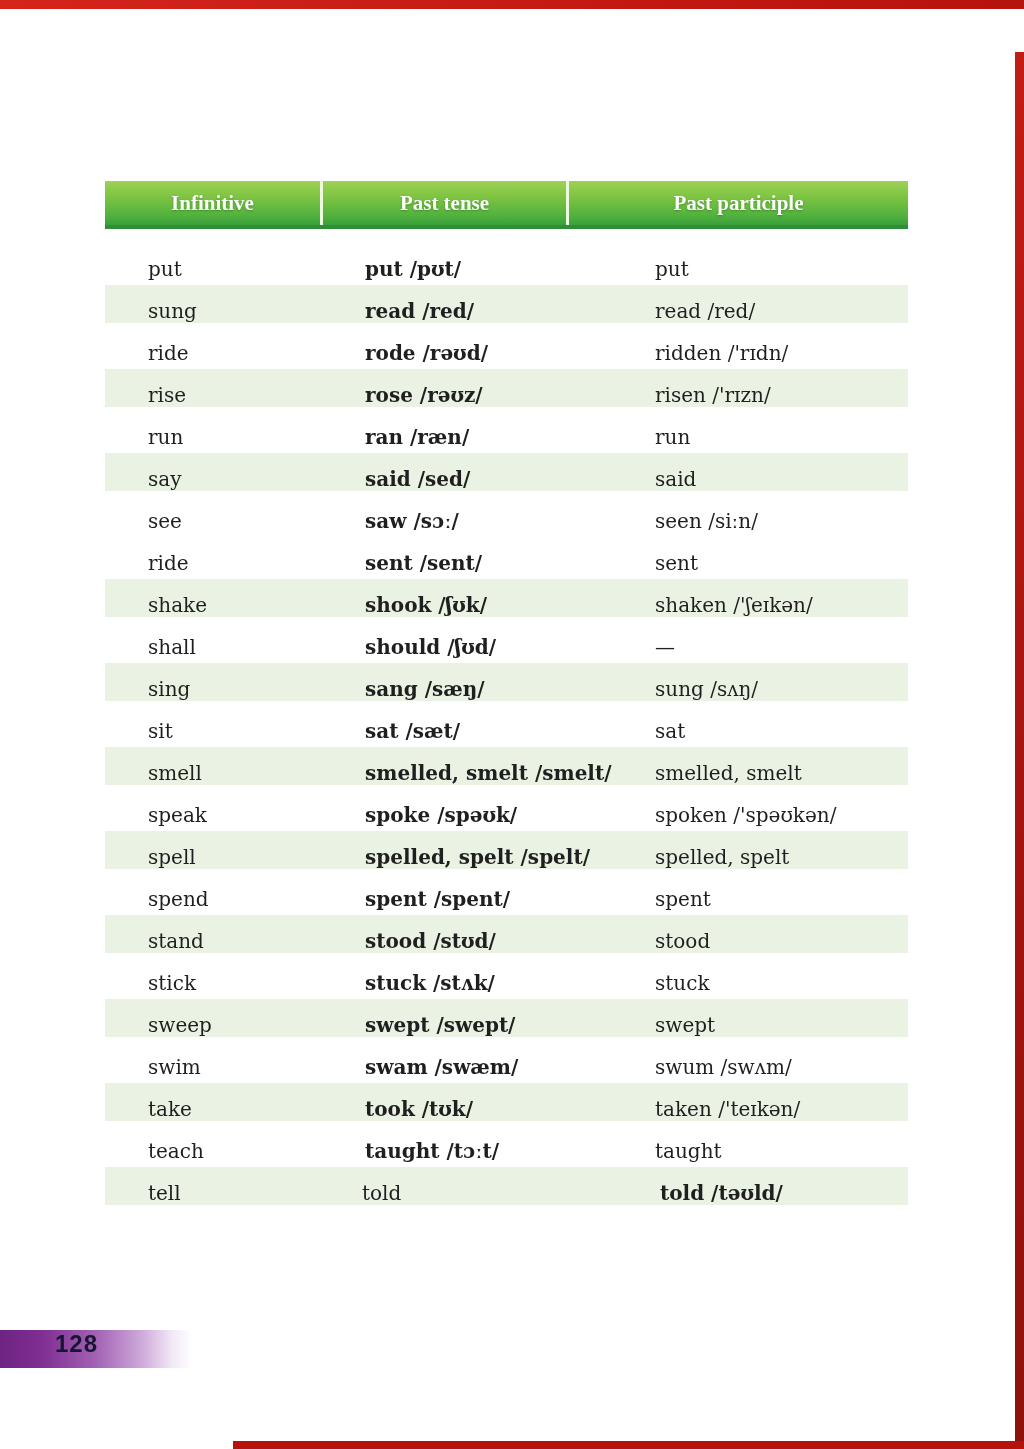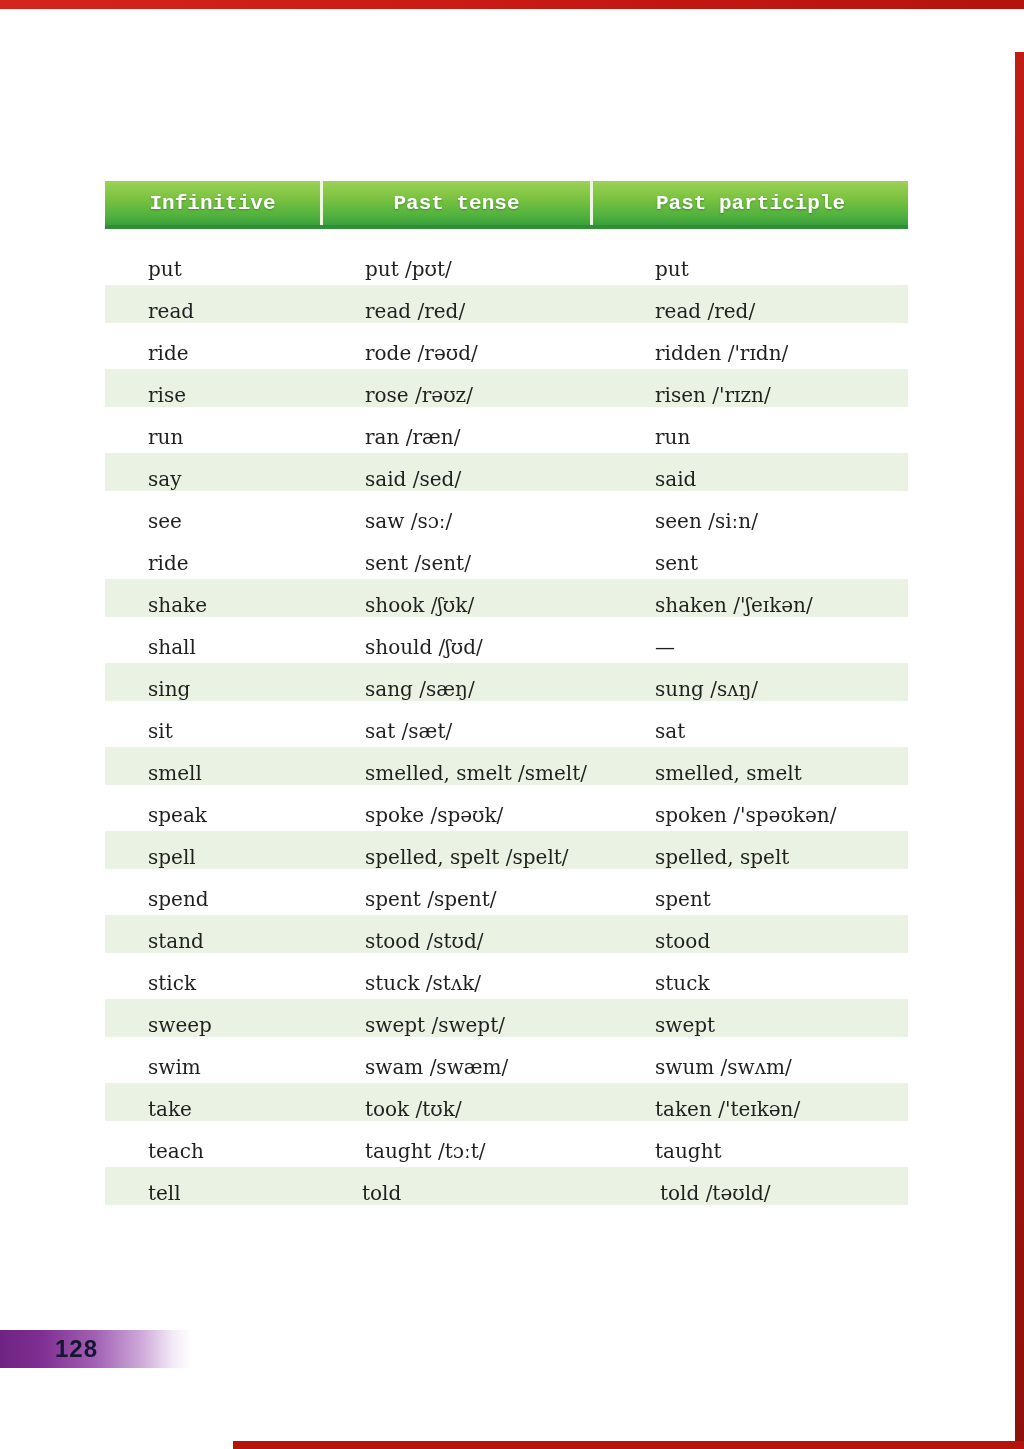--- a/index.html
+++ b/index.html
@@ -32,50 +32,50 @@
   }
   .thead {
     display: flex;
     height: 48px;
     border-bottom: 4px solid #2e8f38;
     background: linear-gradient(180deg, #9ed155 0%, #7cc341 38%, #52b23e 78%, #3aa03c 100%);
   }
   .th {
     display: flex; align-items: center; justify-content: center;
     color: #ffffff;
-    font-family: Liberation Mono, monospace;
+    font-family: Liberation Serif, serif;
     font-weight: bold;
     font-size: 21px;
     text-shadow: 0 1px 2px rgba(0, 60, 0, 0.35);
   }
   .th.c1 { width: 215px; }
-  .th.c2 { width: 270px; border-left: 3px solid #eef7df; }
+  .th.c2 { width: 246px; border-left: 3px solid #eef7df; }
   .th.c3 { flex: 1;     border-left: 3px solid #eef7df; }
 
   .tbody { margin-top: 14px; }
   .row {
     display: flex;
     height: 38px;
     margin-bottom: 4px;
     align-items: flex-end;
     font-family: "DejaVu Serif", "Liberation Serif", serif;
     font-size: 20px;
     color: #1f1f1f;
   }
   .row.tint { background: #e9f2e3; }
   .cell.c1 { width: 215px; padding-left: 43px; }
-  .cell.c2 { width: 293px; padding-left: 45px; }
+  .cell.c2 { width: 293px; padding-left: 45px; font-weight: bold; }
   .cell.c3 { flex: 1;      padding-left: 42px; }
 
   
   .footer-band {
     position: absolute; left: 0; top: 1330px;
     width: 192px; height: 38px;
     background: linear-gradient(90deg, #6e2382 0%, #7f2f92 22%, #a262b4 50%, #cfaada 74%, #f3eaf7 90%, #ffffff 100%);
-    display: flex; align-items: center;
+    display: flex; 
   }
   .pagenum {
     padding-left: 55px;
     font-family: "Liberation Sans", sans-serif;
     font-weight: bold;
     font-size: 24px;
     color: #161631;
     letter-spacing: 1px;
   }
 </style>
@@ -95,21 +95,21 @@
       <div class="th c3">Past participle</div>
     </div>
     <div class="tbody" id="tbody">
   <div class="row">
     <div class="cell c1">put</div>
     <div class="cell c2">put /pʊt/</div>
     <div class="cell c3">put</div>
   </div>
 
   <div class="row tint">
-    <div class="cell c1">read</div>
+    <div class="cell c1">sung</div>
     <div class="cell c2">read /red/</div>
     <div class="cell c3">read /red/</div>
   </div>
 
   <div class="row">
     <div class="cell c1">ride</div>
     <div class="cell c2">rode /rəʊd/</div>
     <div class="cell c3">ridden /'rɪdn/</div>
   </div>
 

